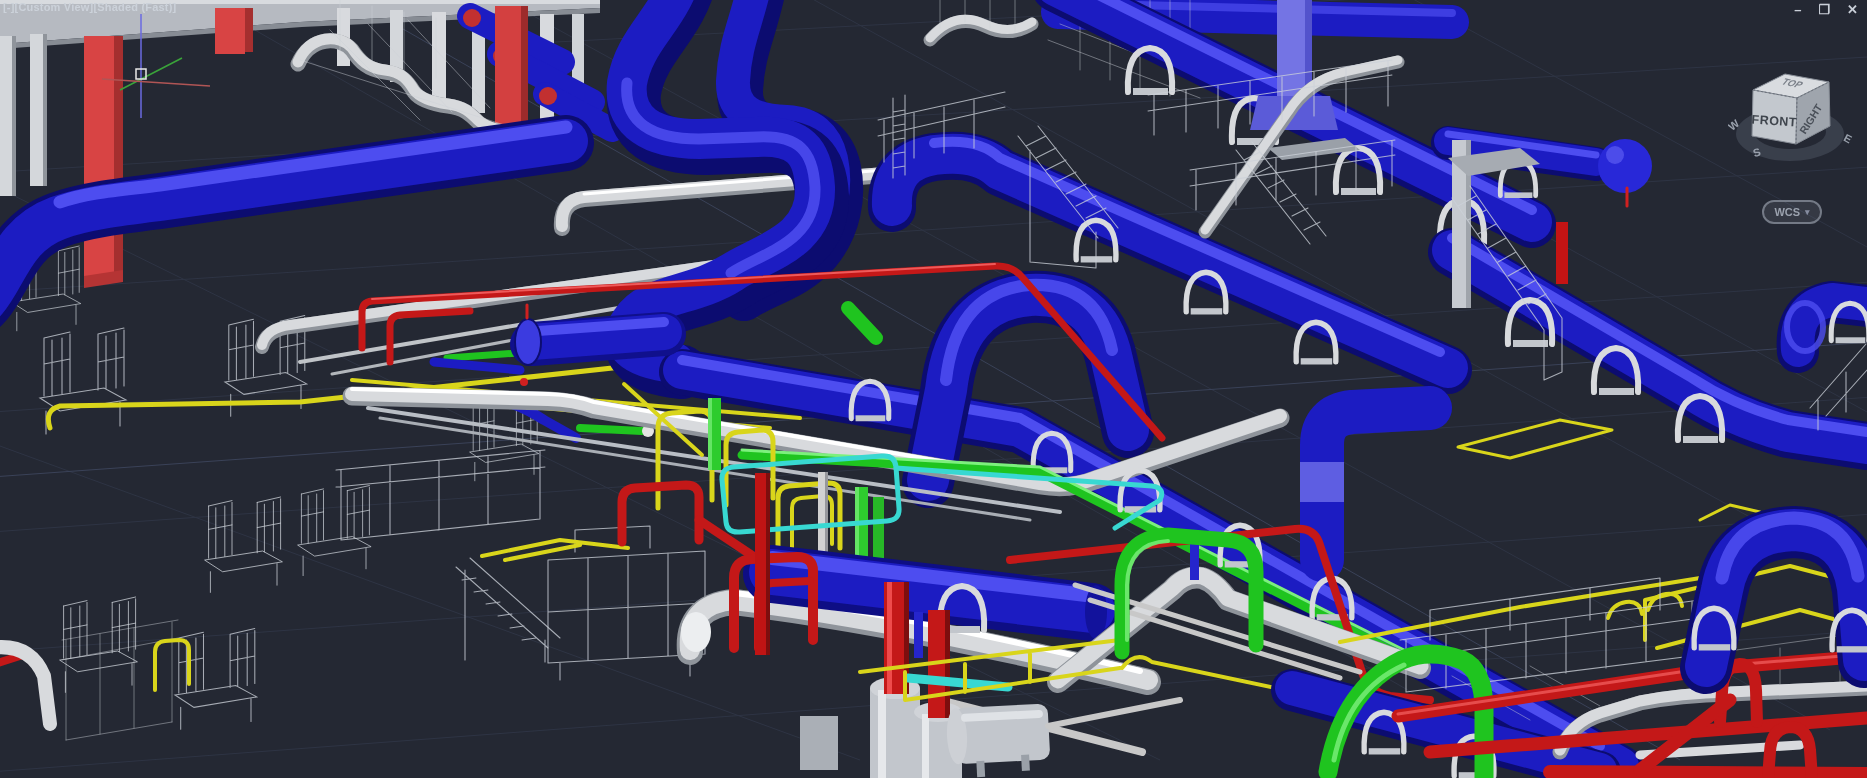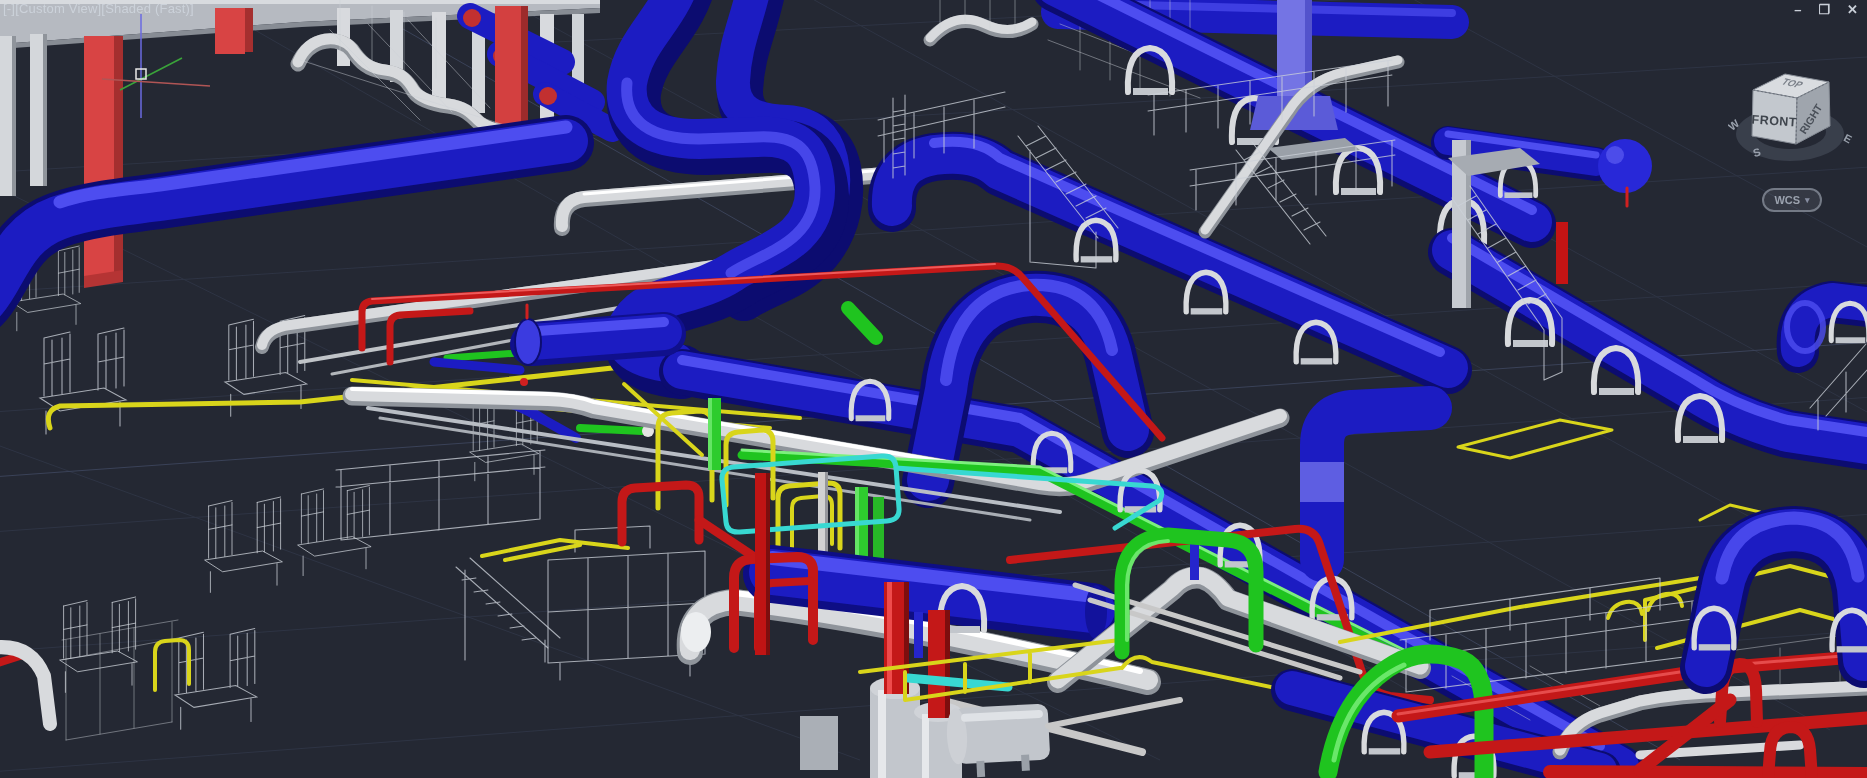--- a/index.html
+++ b/index.html
@@ -17,29 +17,29 @@
   .wf{fill:none;stroke:#ccd1d8;stroke-width:1.1;opacity:.78;stroke-linecap:round;}
   .wf2{fill:none;stroke:#ccd1d8;stroke-width:1;opacity:.45;stroke-linecap:round;}
   .grid{stroke:var(--c-grid);stroke-width:1;}
   .gridB{stroke:#3a4258;stroke-width:1;}
   .fSteel{fill:var(--c-steel);} .fSteelD{fill:#8f949b;}
   .u2{transform:translateY(-2px);} .u5{transform:translateY(-5px);} .u7{transform:translateY(-7px);}
   .u9{transform:translateY(-9px);} .u12{transform:translateY(-12px);} .u14{transform:translateY(-14px);}
   .u16{transform:translateY(-16px);} .ul{transform:translate(-7px,-9px);}
 
   
-  .vp-label{position:absolute;left:3px;top:1px;font-size:13px;color:var(--c-label,#ccd2da);
-            letter-spacing:.2px;user-select:none;white-space:nowrap;z-index:5;}
+  .vp-label{position:absolute;left:3px;top:1px;font-size:11px;color:var(--c-label,#ccd2da);
+            letter-spacing:.2px;user-select:none;white-space:nowrap;z-index:5;font-weight:bold;}
   .vp-label span{cursor:pointer;}
   .win-controls{position:absolute;top:1px;right:9px;display:flex;gap:17px;z-index:5;
                 color:#c9cfd8;font-size:13px;font-weight:bold;user-select:none;}
   .win-controls span{cursor:pointer;line-height:17px;}
   .viewcube{position:absolute;left:1728px;top:28px;width:139px;height:145px;z-index:4;}
   .viewcube text{font-family:"Liberation Sans",sans-serif;font-weight:bold;}
-  .wcs{position:absolute;left:1762px;top:188px;width:56px;height:20px;border:2px solid #747a86;
+  .wcs{position:absolute;left:1762px;top:200px;width:56px;height:20px;border:2px solid #747a86;
        border-radius:12px;background:rgba(140,147,160,.16);display:flex;align-items:center;
        justify-content:center;gap:5px;color:#9ba2ae;font-size:11px;font-weight:bold;z-index:4;cursor:pointer;}
   .wcs .caret{font-size:9px;color:#868da0;}
 </style>
 </head>
 <body>
 
 <div class="stage">
 
 <svg class="scene" viewBox="0 0 1867 778" width="1867" height="778" preserveAspectRatio="none">

